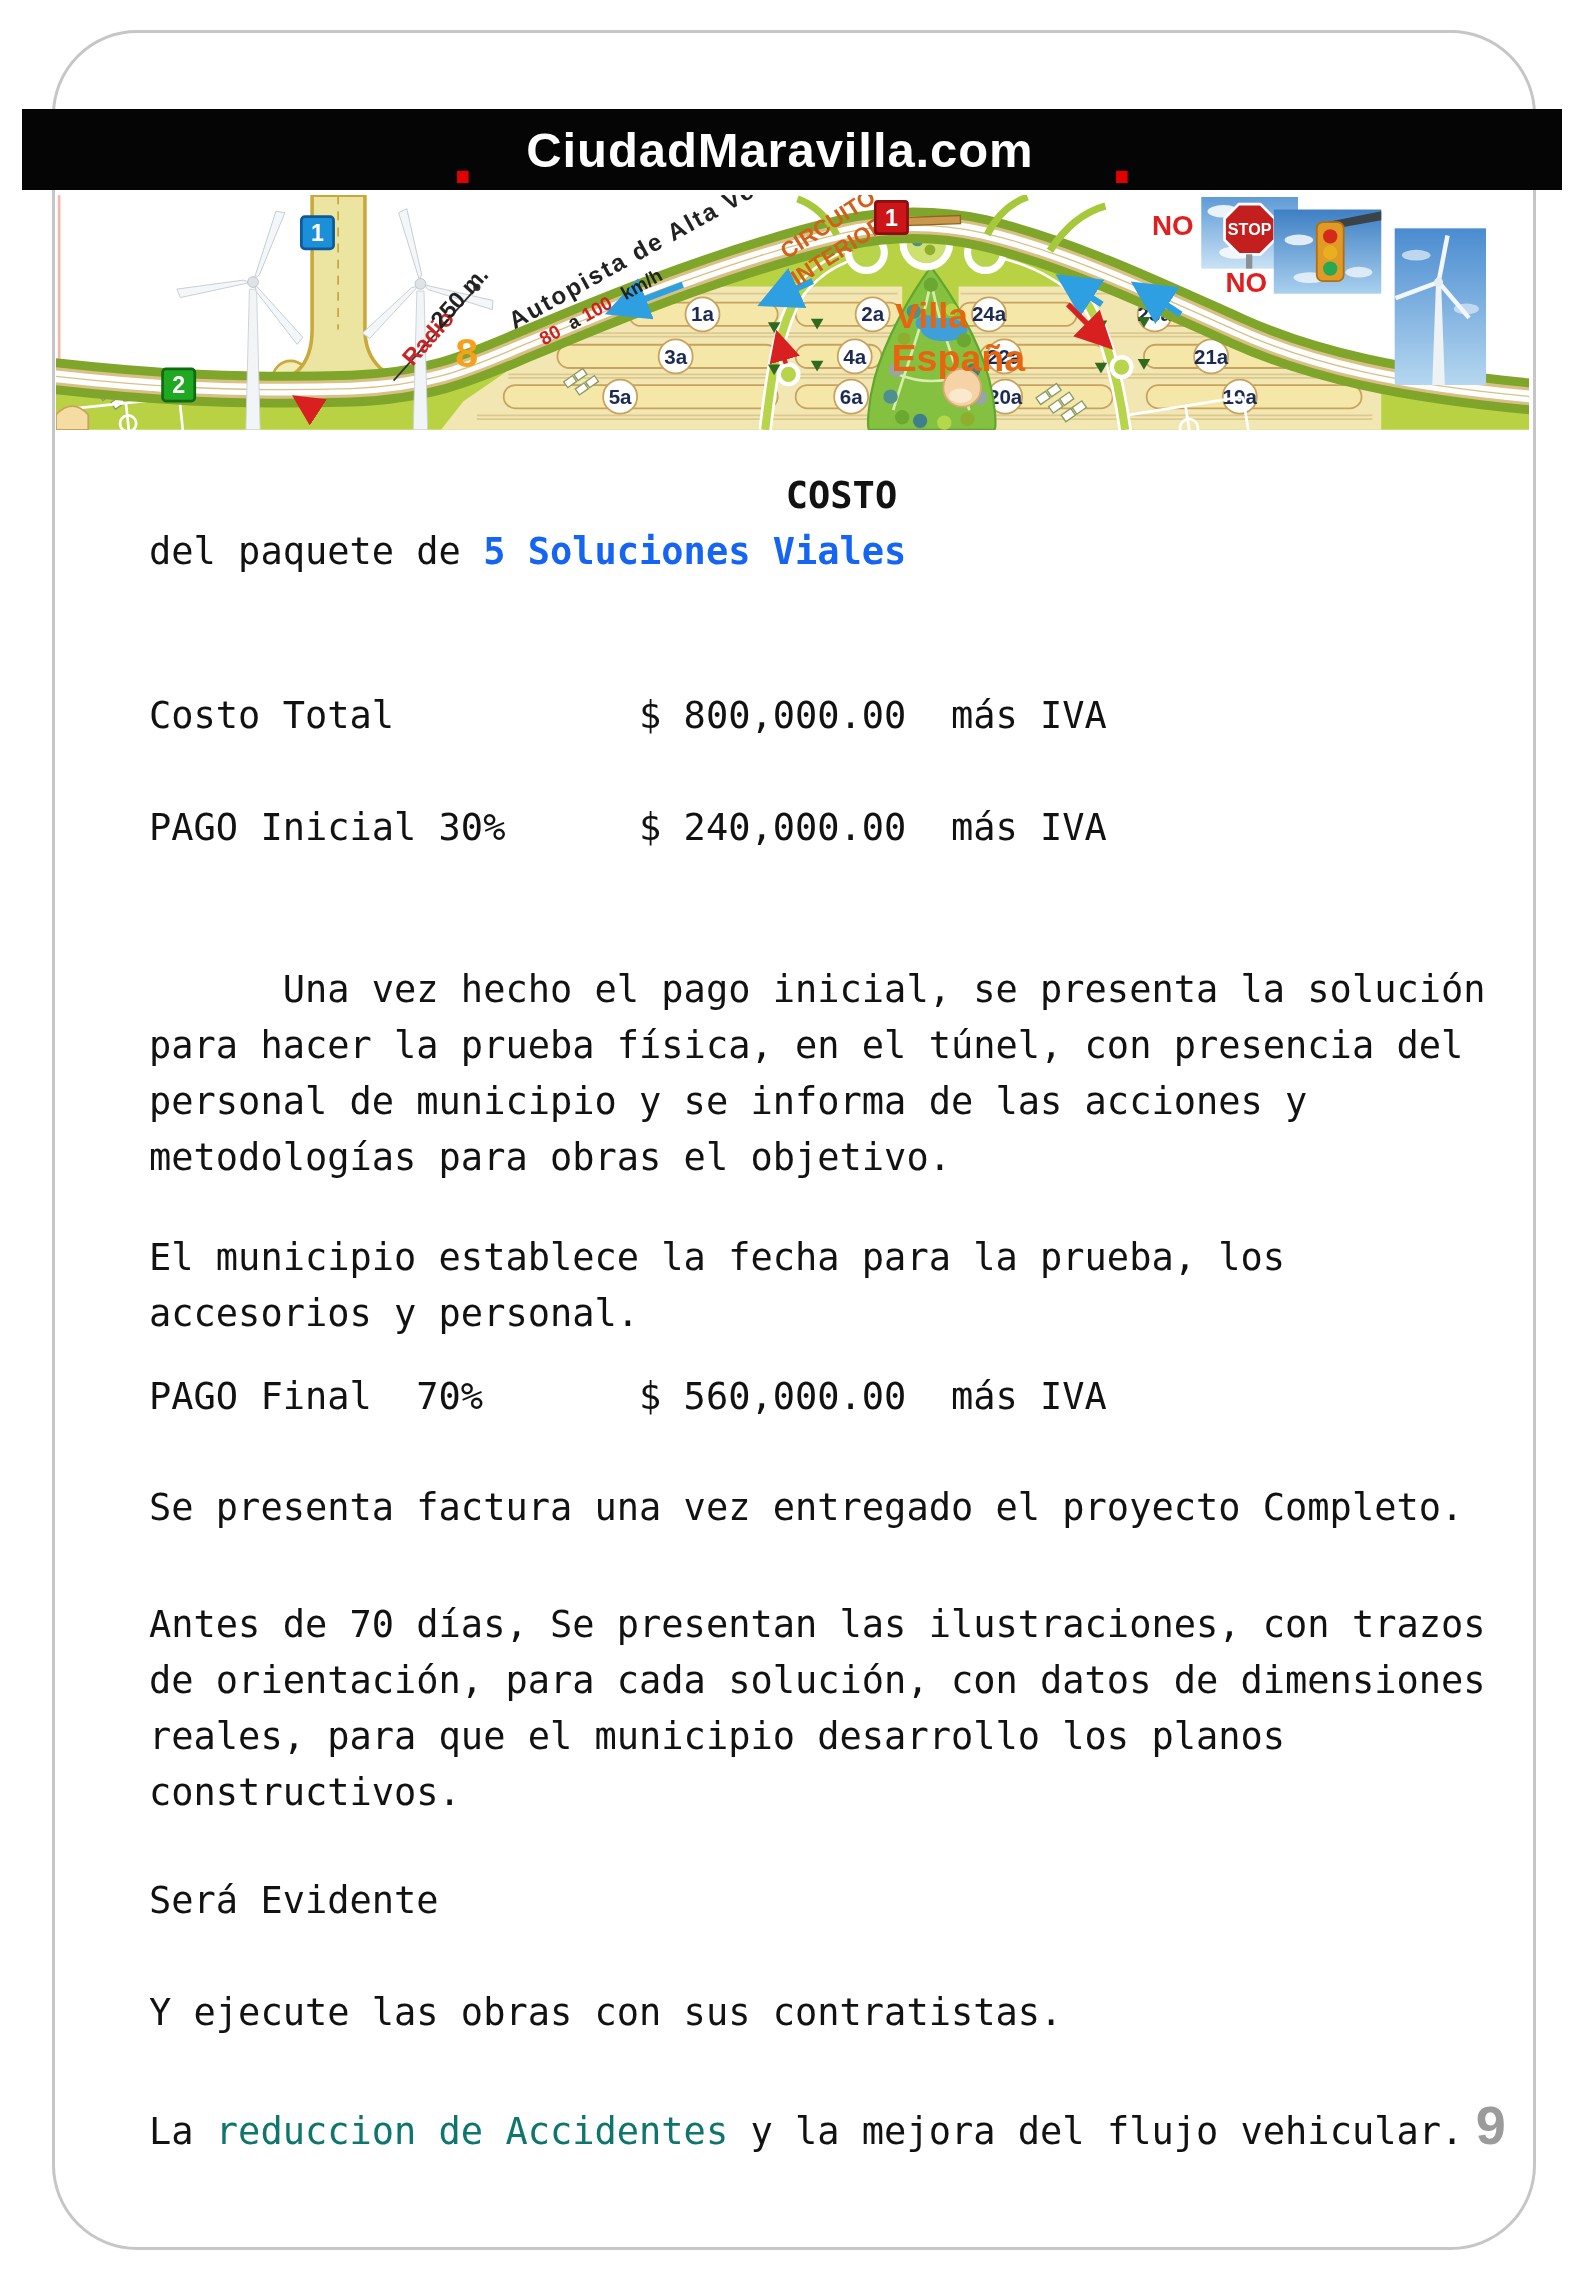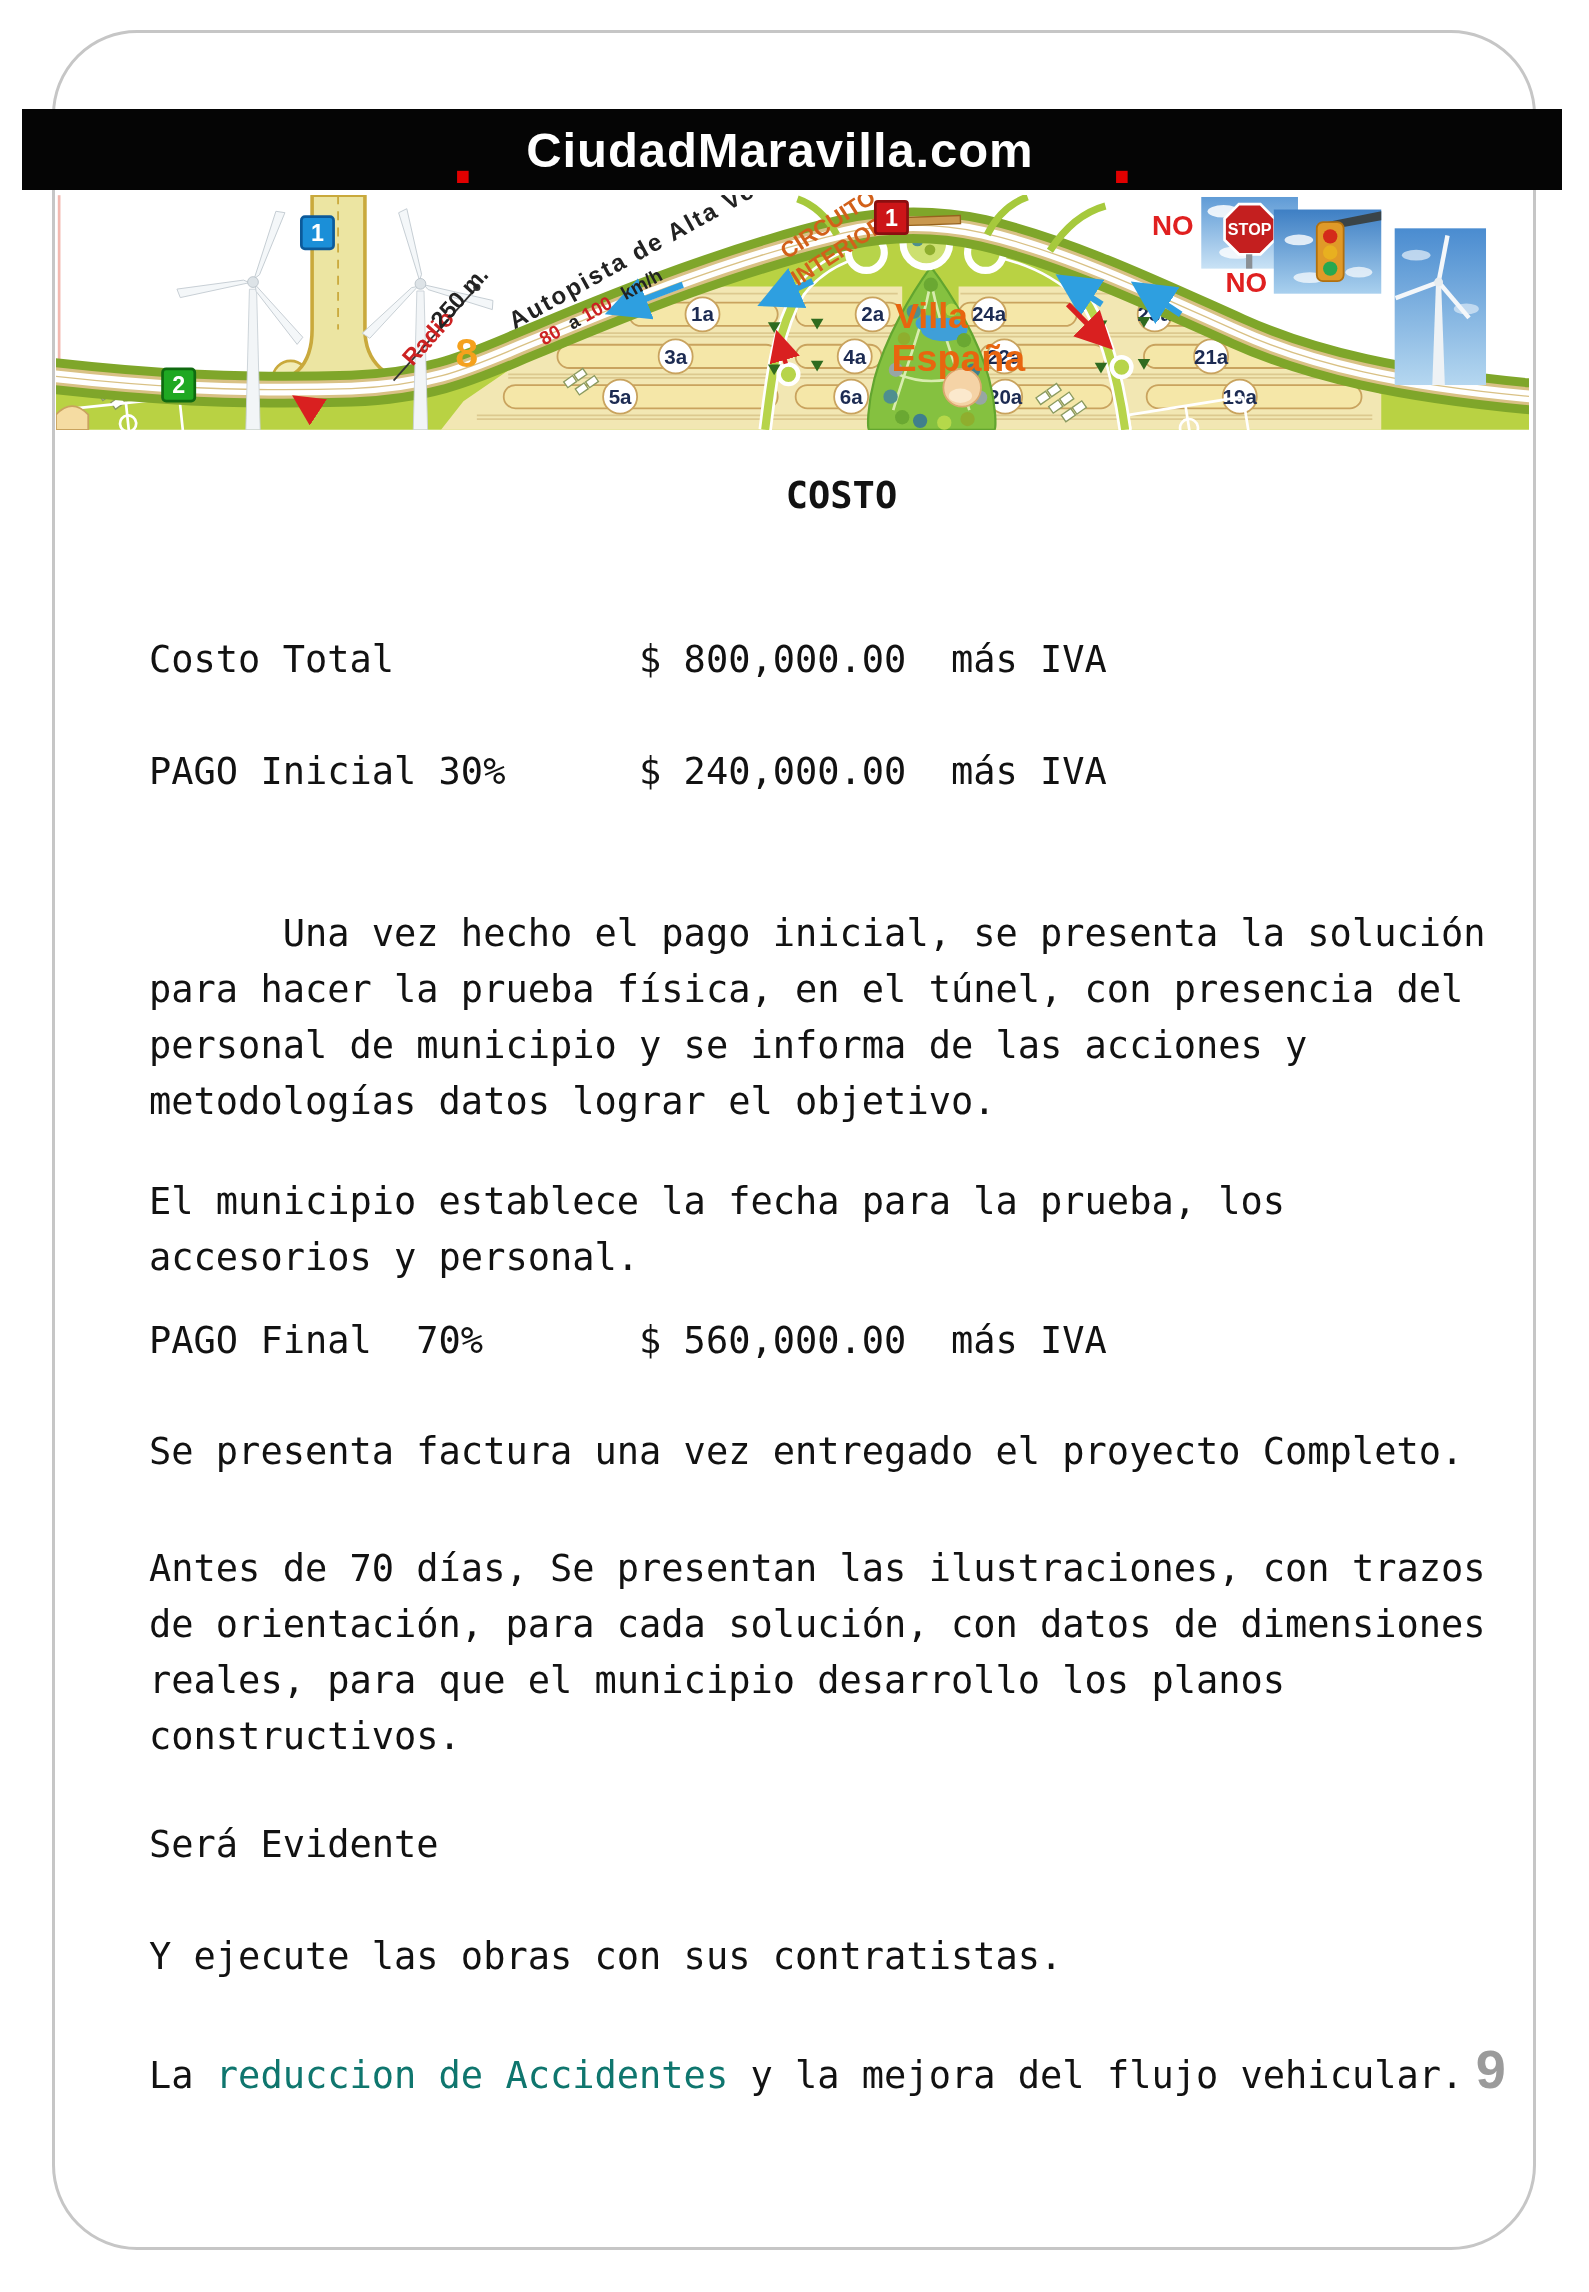--- a/index.html
+++ b/index.html
@@ -360,28 +360,29 @@
         <line x1="0" y1="0" x2="-48" y2="18"></line>
         <line x1="0" y1="0" x2="34" y2="40"></line>
       </g>
       <circle cx="49" cy="60" r="5" fill="#e8edf0"></circle>
     </g>
   </svg>
   </div>
 
   <div class="content">
     <div class="txt b">COSTO</div>
+    <div class="txt"><span>del paquete de </span><span class="blue">5 Soluciones Viales</span></div>
 
     <div class="txt" style="margin-top:108px">Costo Total           $ 800,000.00  más IVA</div>
     <div class="txt" style="margin-top:56px">PAGO Inicial 30%      $ 240,000.00  más IVA</div>
 
     <div class="txt" style="margin-top:106px">      Una vez hecho el pago inicial, se presenta la solución
 para hacer la prueba física, en el túnel, con presencia del
 personal de municipio y se informa de las acciones y
-metodologías datos lograr el objetivo.</div>
+metodologías para obras el objetivo.</div>
     <div class="txt" style="margin-top:44px">El municipio establece la fecha para la prueba, los
 accesorios y personal.</div>
     <div class="txt" style="margin-top:27px">PAGO Final  70%       $ 560,000.00  más IVA</div>
     <div class="txt" style="margin-top:55px">Se presenta factura una vez entregado el proyecto Completo.</div>
     <div class="txt" style="margin-top:61px">Antes de 70 días, Se presentan las ilustraciones, con trazos
 de orientación, para cada solución, con datos de dimensiones
 reales, para que el municipio desarrollo los planos
 constructivos.</div>
     <div class="txt" style="margin-top:52px">Será Evidente</div>
     <div class="txt" style="margin-top:56px">Y ejecute las obras con sus contratistas.</div>

